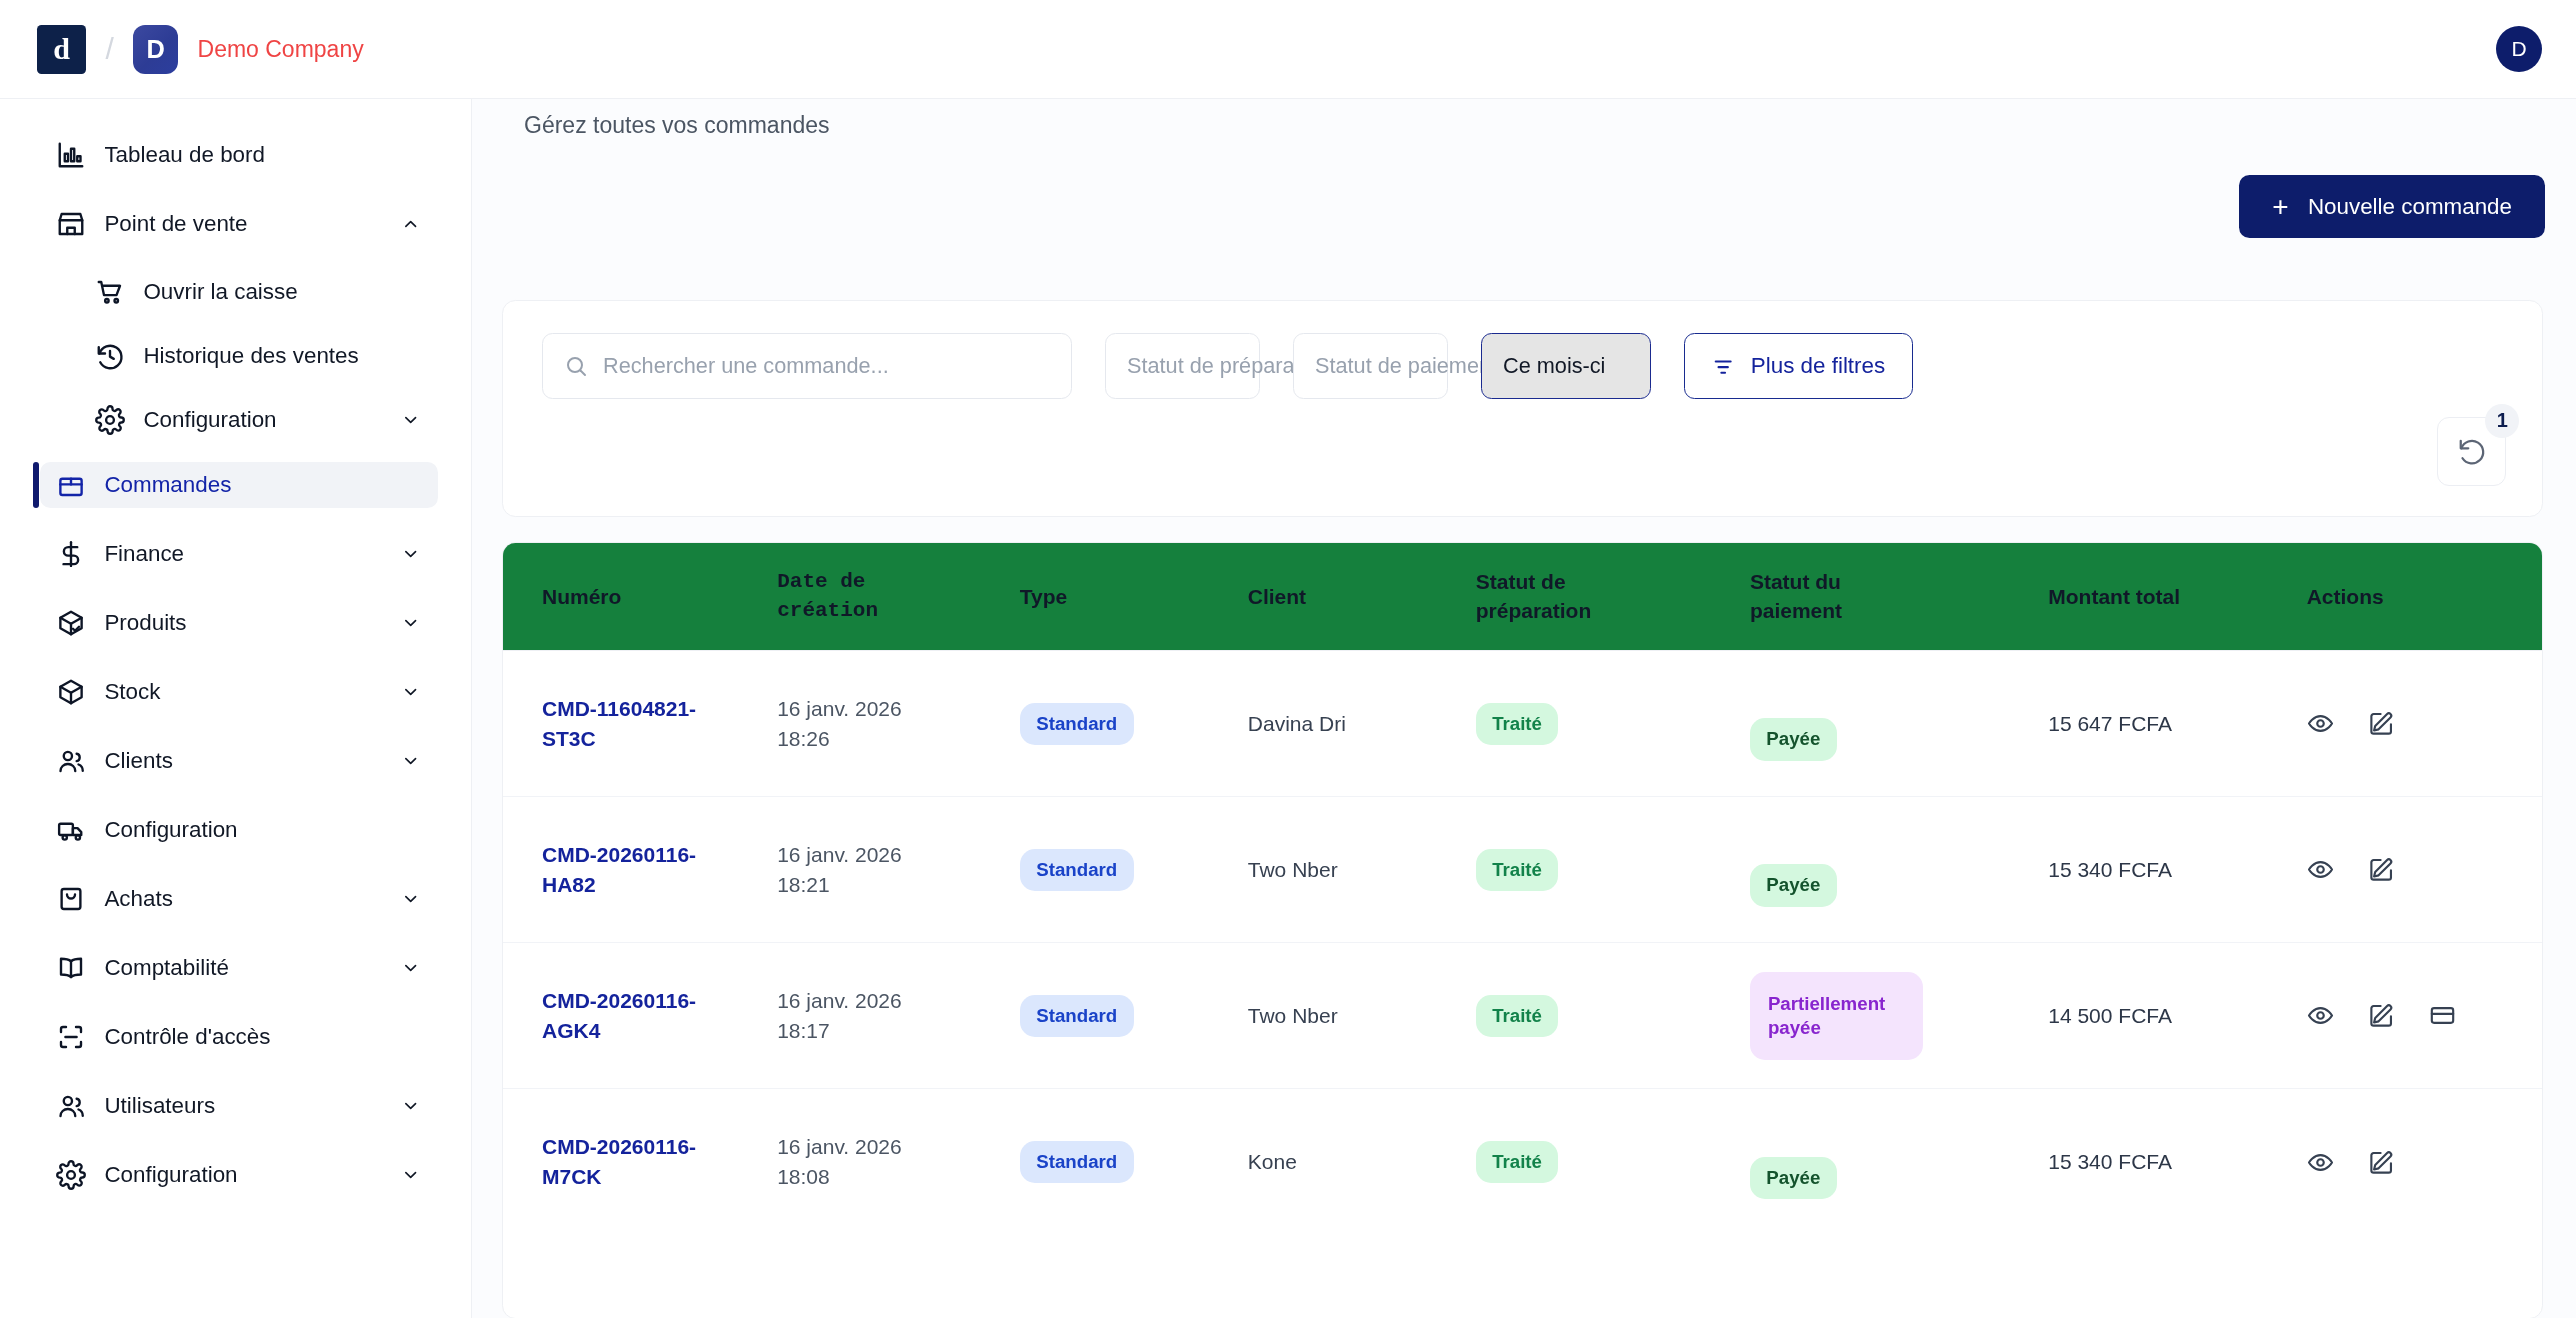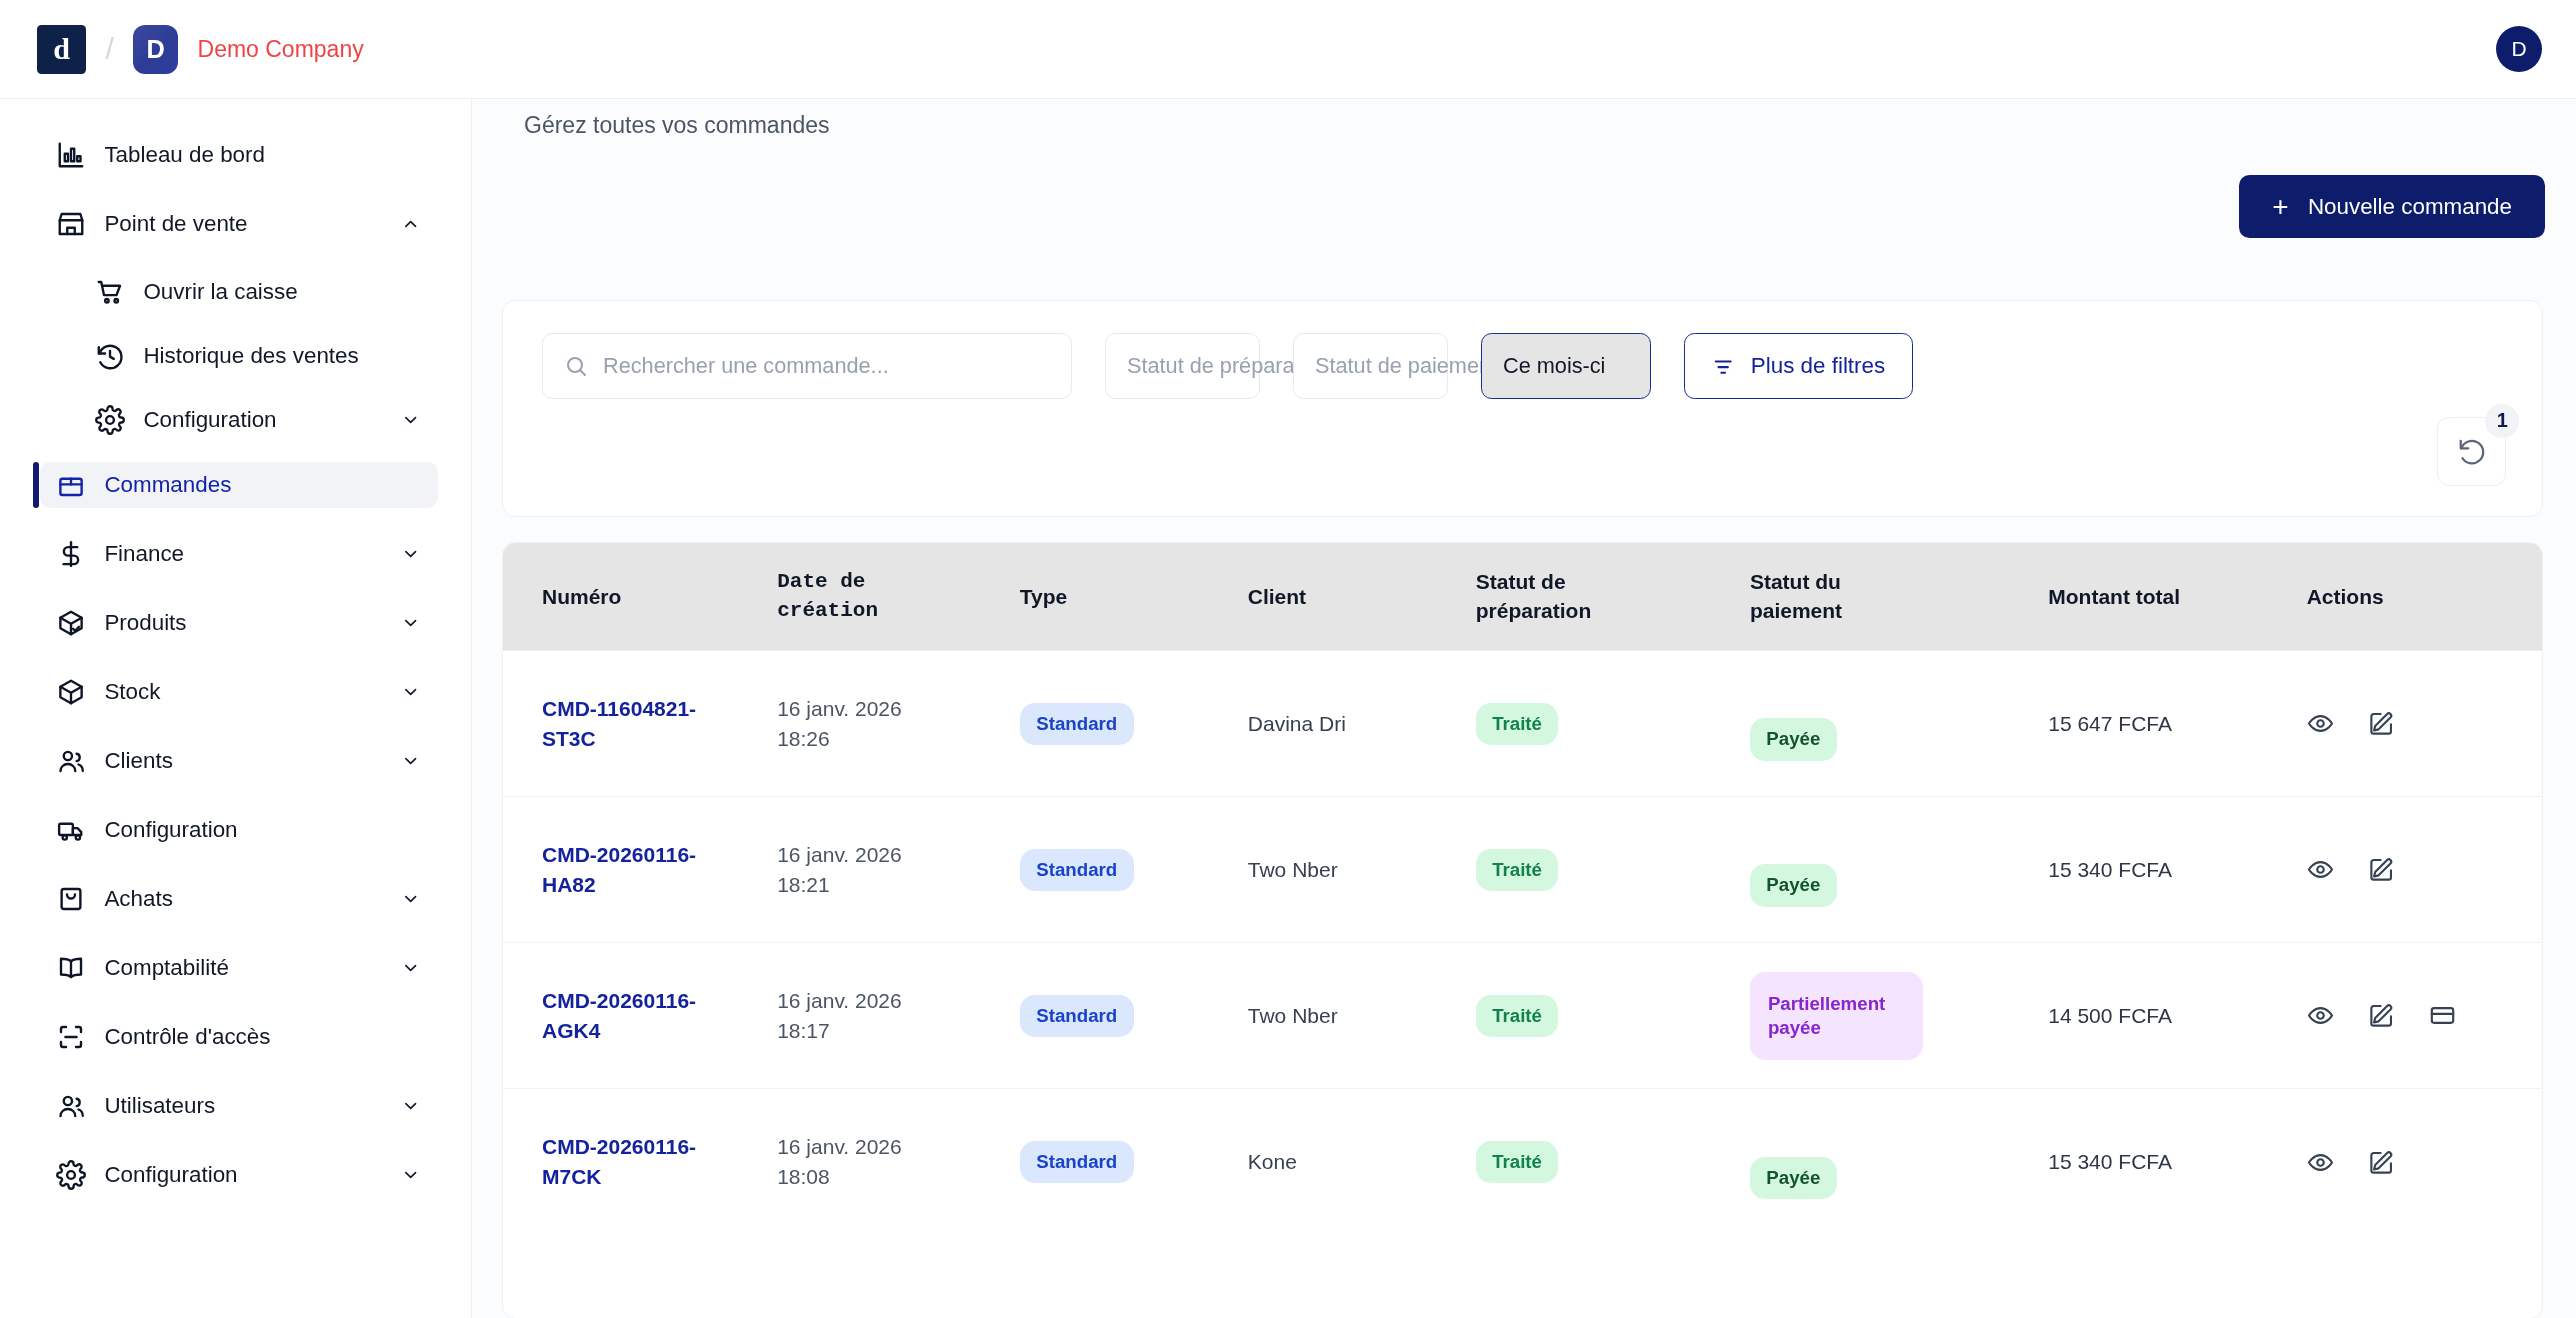--- a/index.html
+++ b/index.html
@@ -193,21 +193,21 @@
   
   .table-card {
     position: absolute; left: 30px; top: 443px;
     width: 2041px; height: 777px;
     background: #ffffff;
     border: 1.5px solid #eef0f4;
     border-radius: 13.4px;
     overflow: hidden;
   }
   table { width: 100%; border-collapse: collapse; table-layout: fixed; }
-  thead tr { background: #e5e5e5; }
+  thead tr { background: #15803d; }
   thead th {
     text-align: left; vertical-align: middle;
     font-size: 21px; font-weight: 700; color: #101828;
     padding: 25.4px 0 25.4px 0;
     height: 84px;
     border-bottom: 1.5px solid #eef0f4;
   }
   thead th.c0 { padding-left: 39px; width: 261px; }
   thead th.c1 { width: 231px; font-family: Liberation Mono, monospace; }
   thead th.c2 { width: 217px; }

